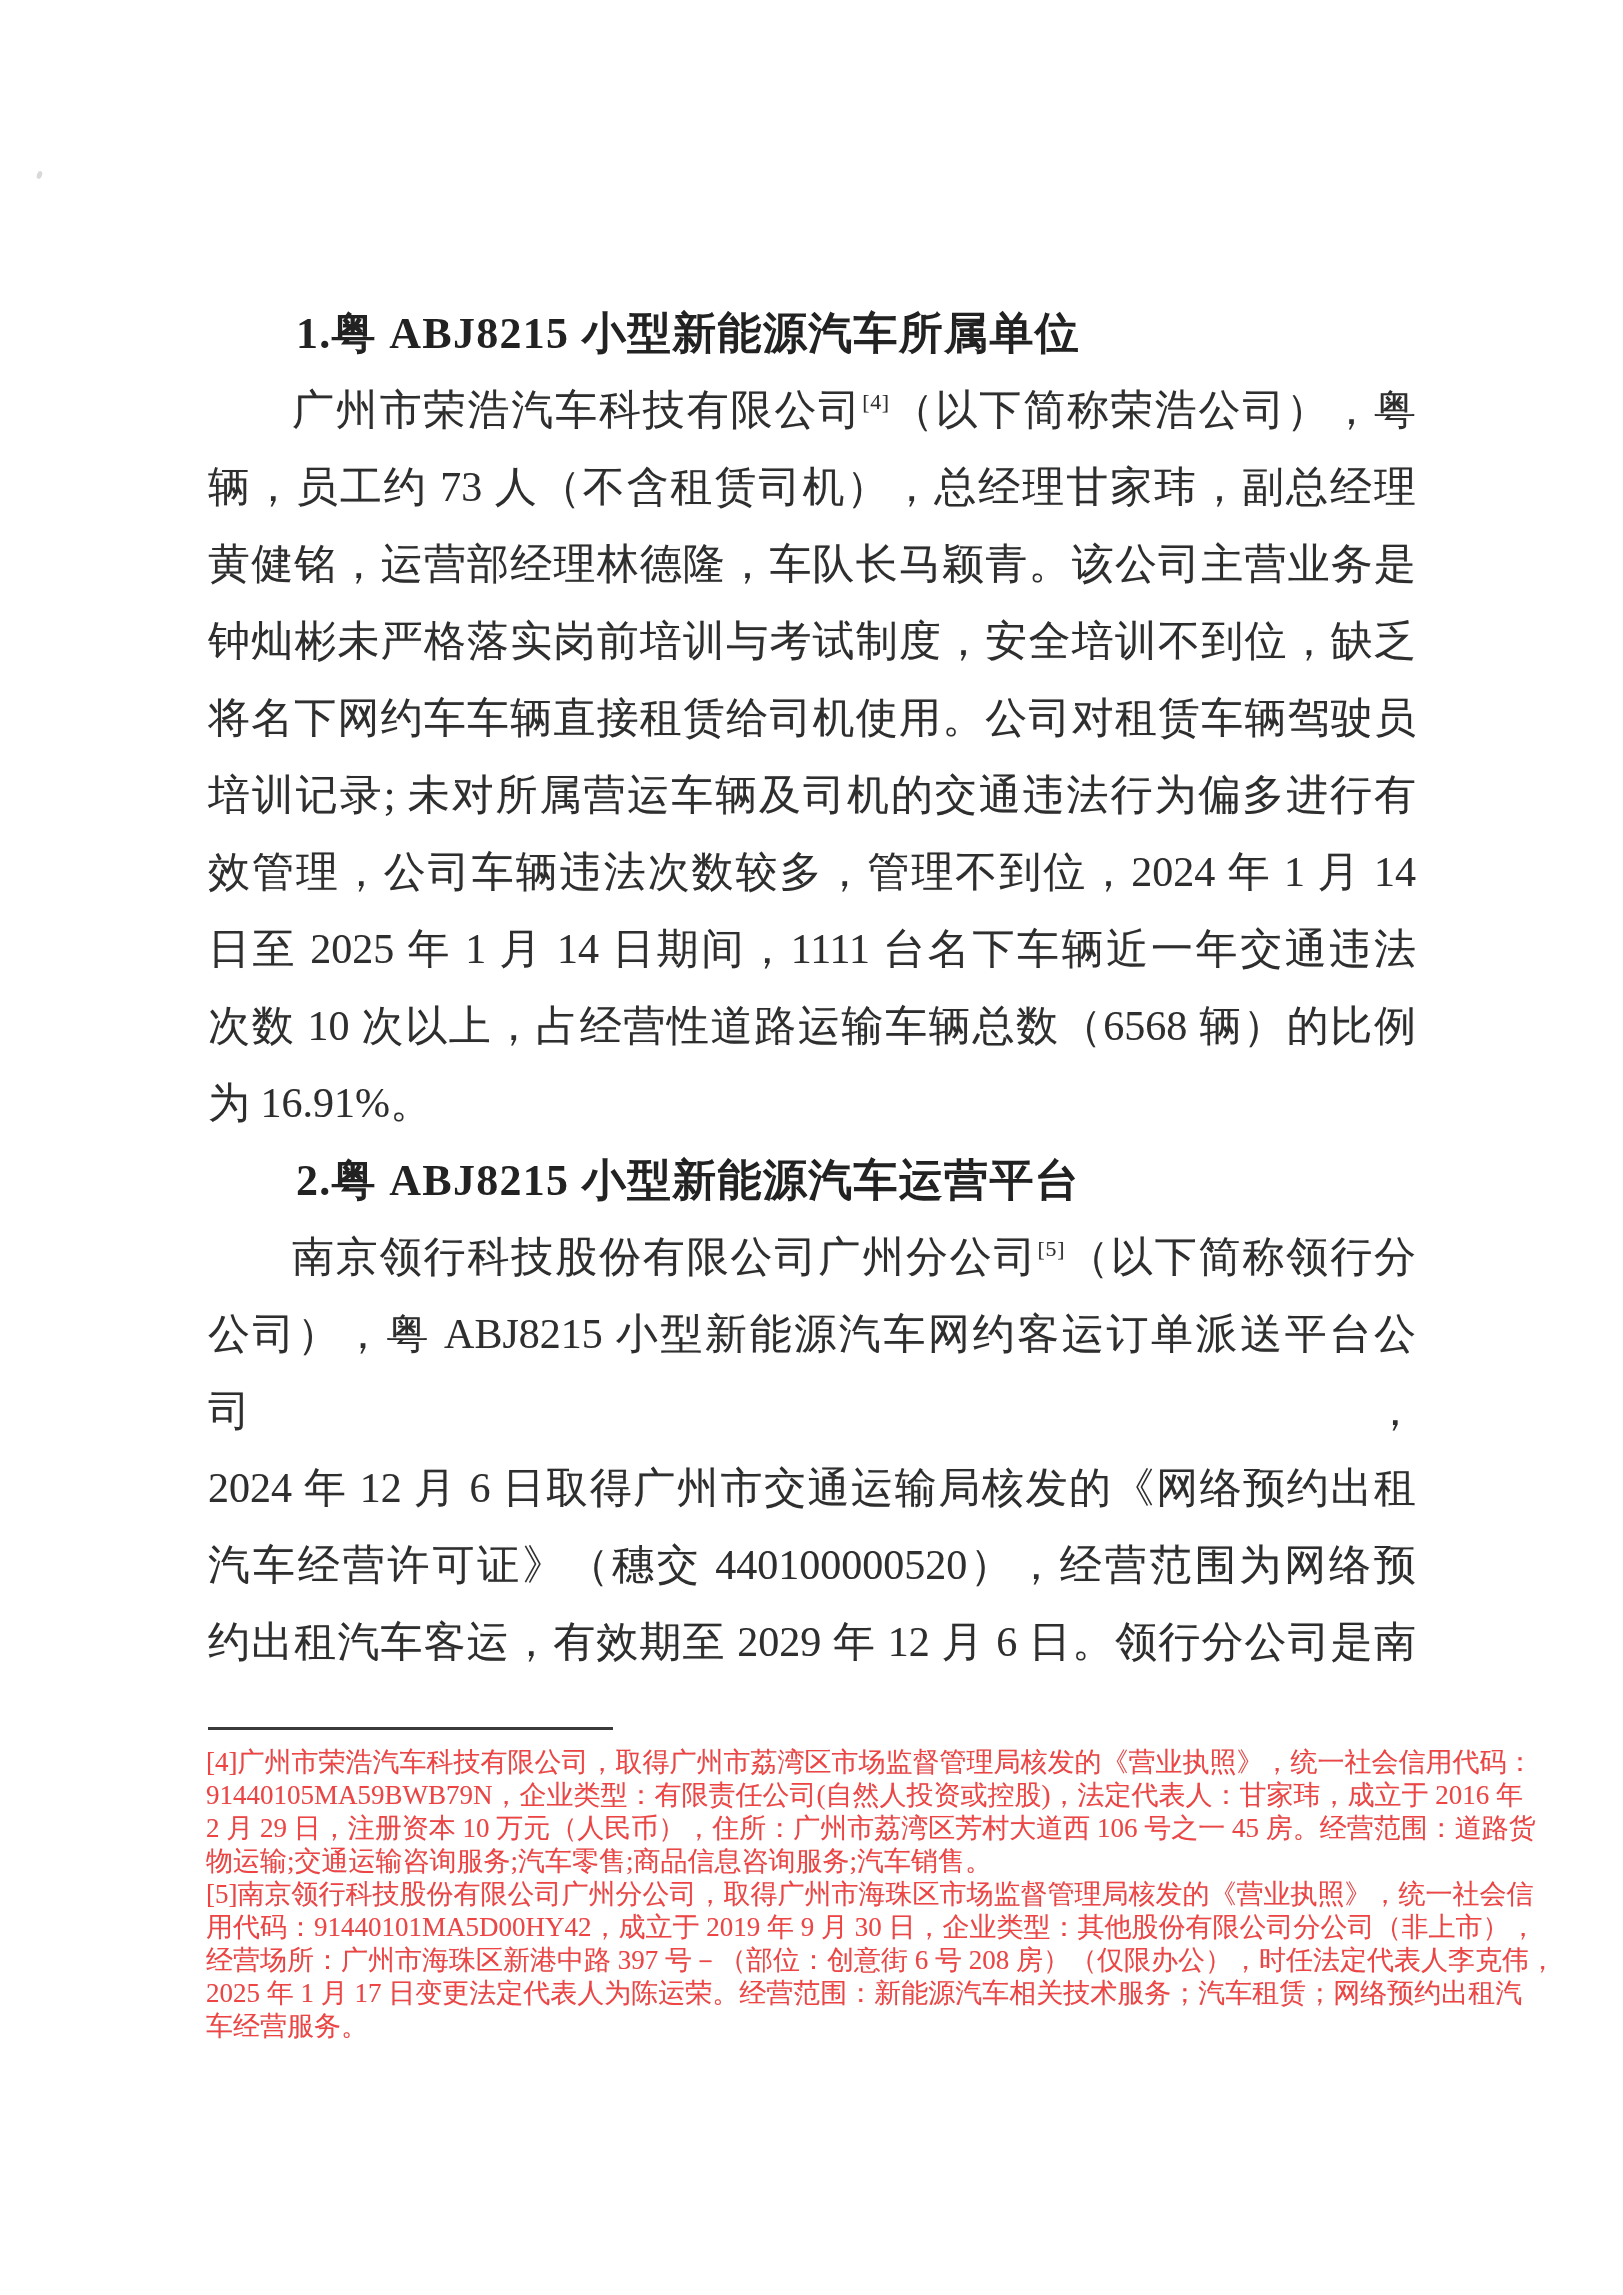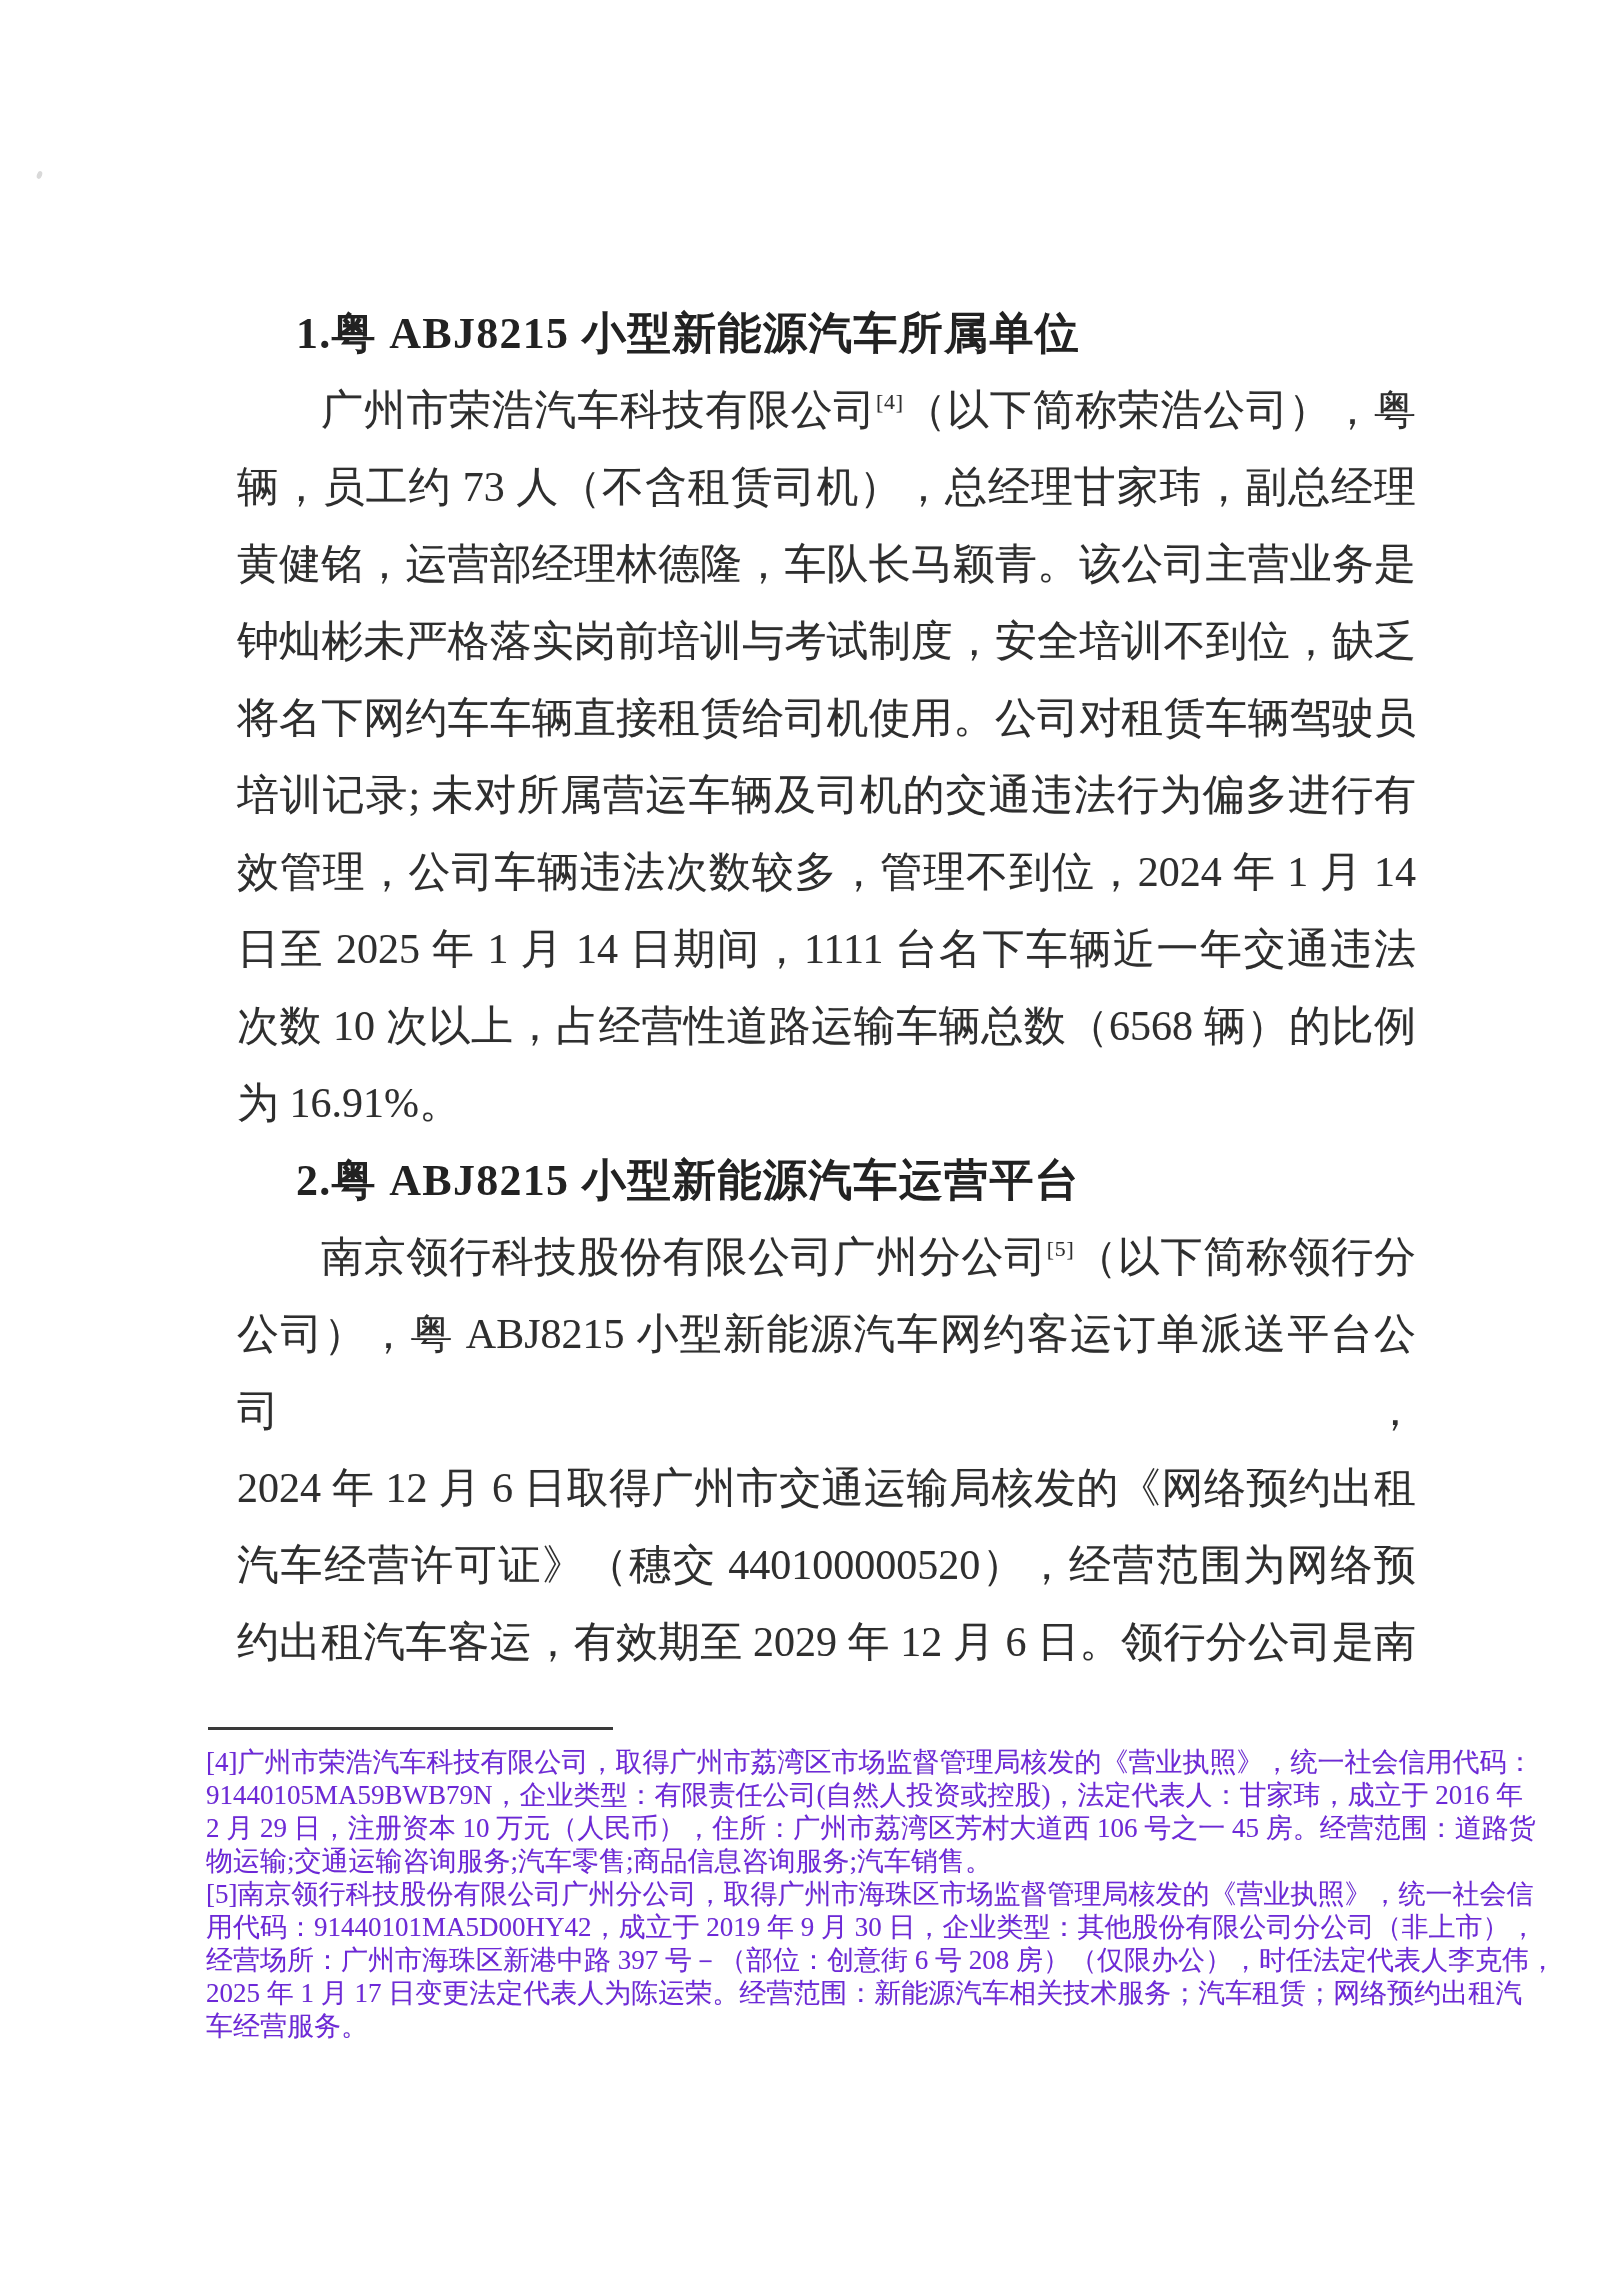--- a/index.html
+++ b/index.html
@@ -26,21 +26,20 @@
     text-indent: 2em;
     white-space: nowrap;
     letter-spacing: 1.3px;
   }
   .line {
     font-size: 42px;
     line-height: 77px;
     text-align: justify;
     text-align-last: justify;
     text-shadow: 0 0 0.7px rgba(40,40,40,0.25);
-    margin-left: 29px;
   }
   .line.indent { text-indent: 2em; }
   .line.short { text-align-last: left; }
   sup.fn {
     font-size: 0.52em;
     vertical-align: super;
     line-height: 0;
     letter-spacing: 0.7px;
   }
   .separator {
@@ -56,21 +55,21 @@
     left: 206px;
     top: 1746px;
     width: 1227px;
   }
   .fnline {
     font-size: 27px;
     line-height: 33px;
     text-align: justify;
     text-align-last: justify;
     white-space: nowrap;
-    color: #6d28d9;
+    color: #ef4444;
     text-shadow: 0 0 0.7px rgba(40,40,40,0.2);
   }
   .fnline.short { text-align-last: left; }
   .pagenum {
     position: absolute;
     left: 0;
     top: 2123px;
     width: 1623px;
     text-align: right;
     font-size: 30px;

